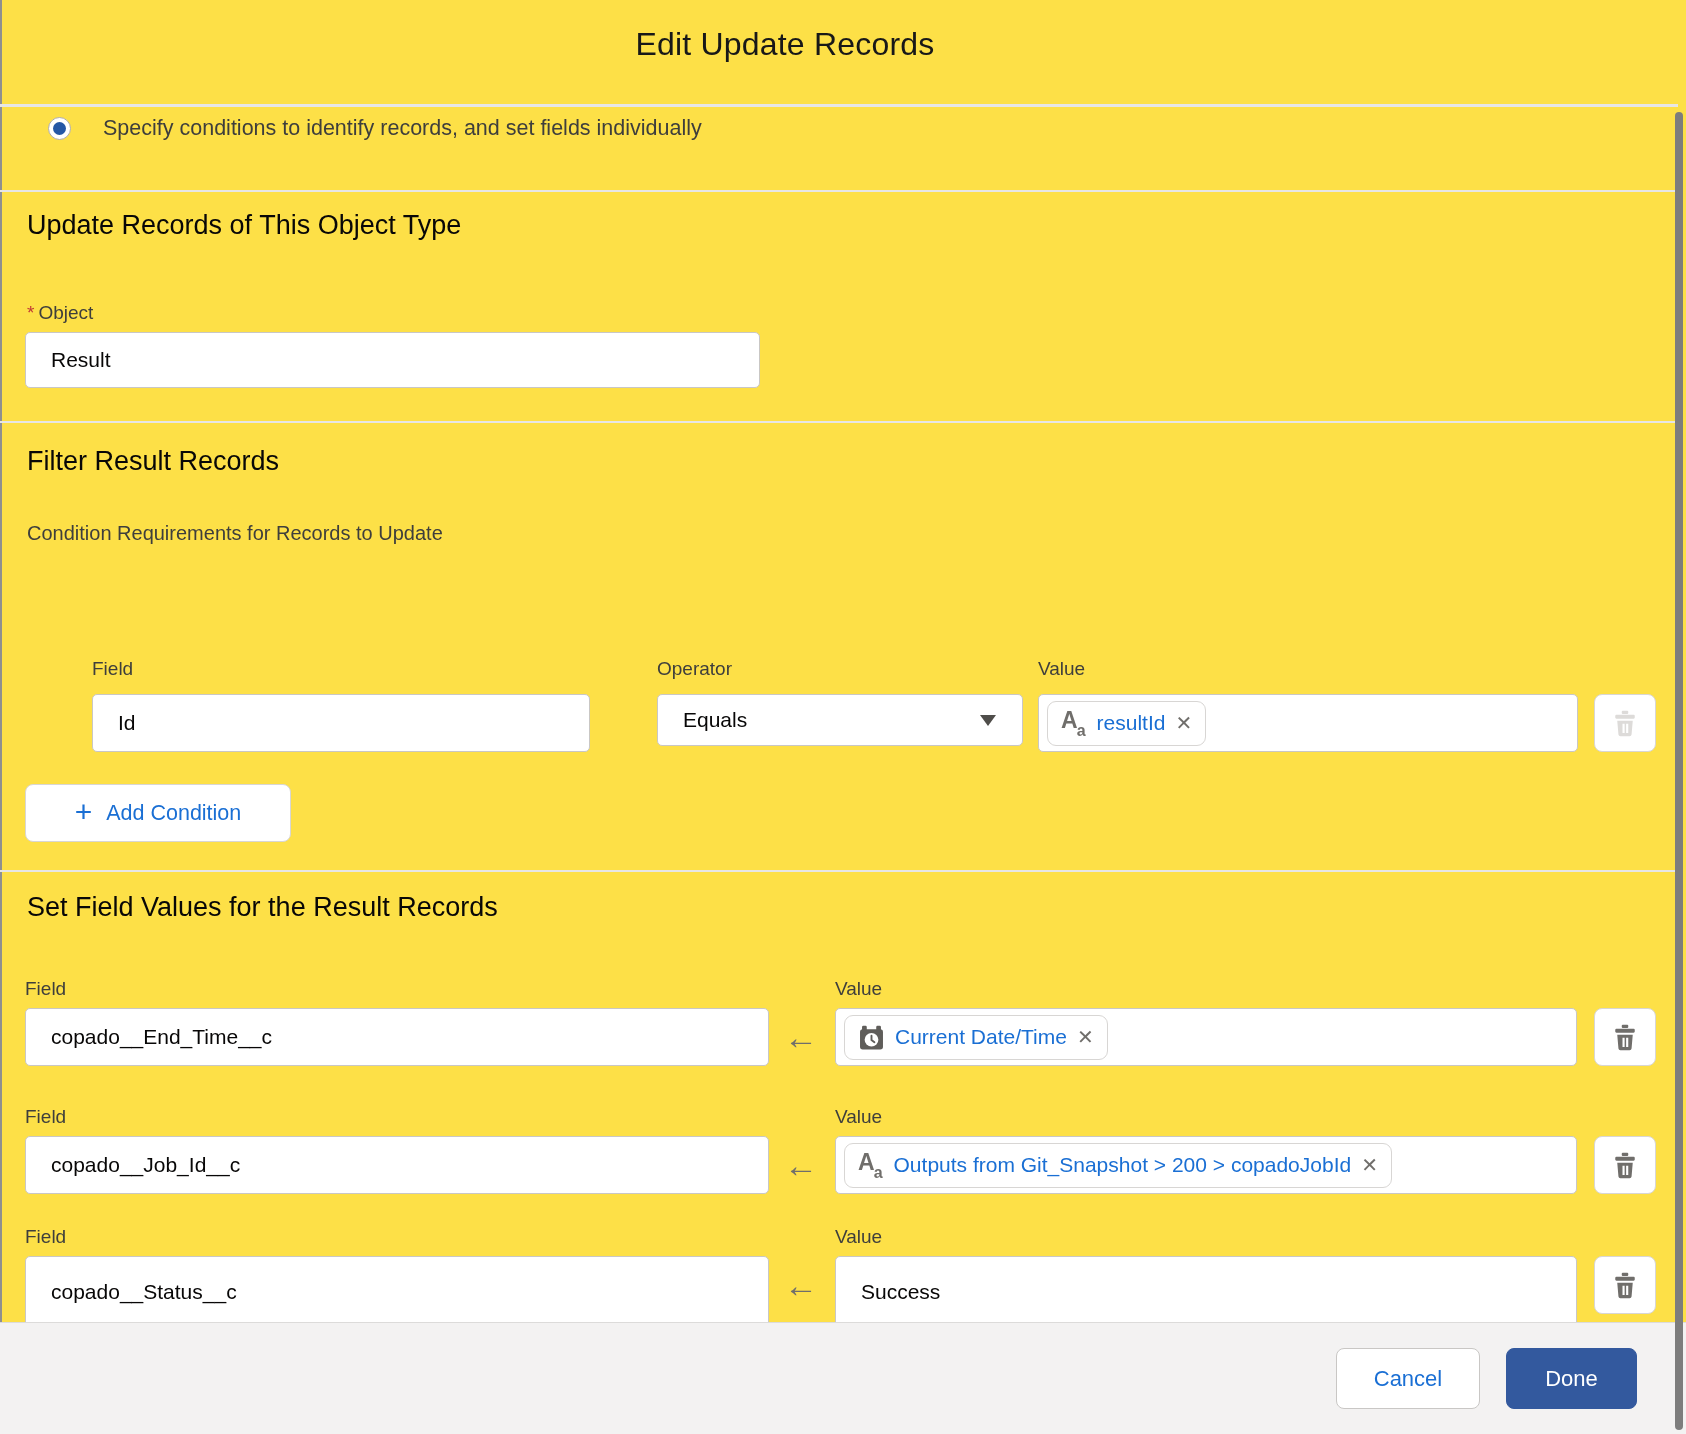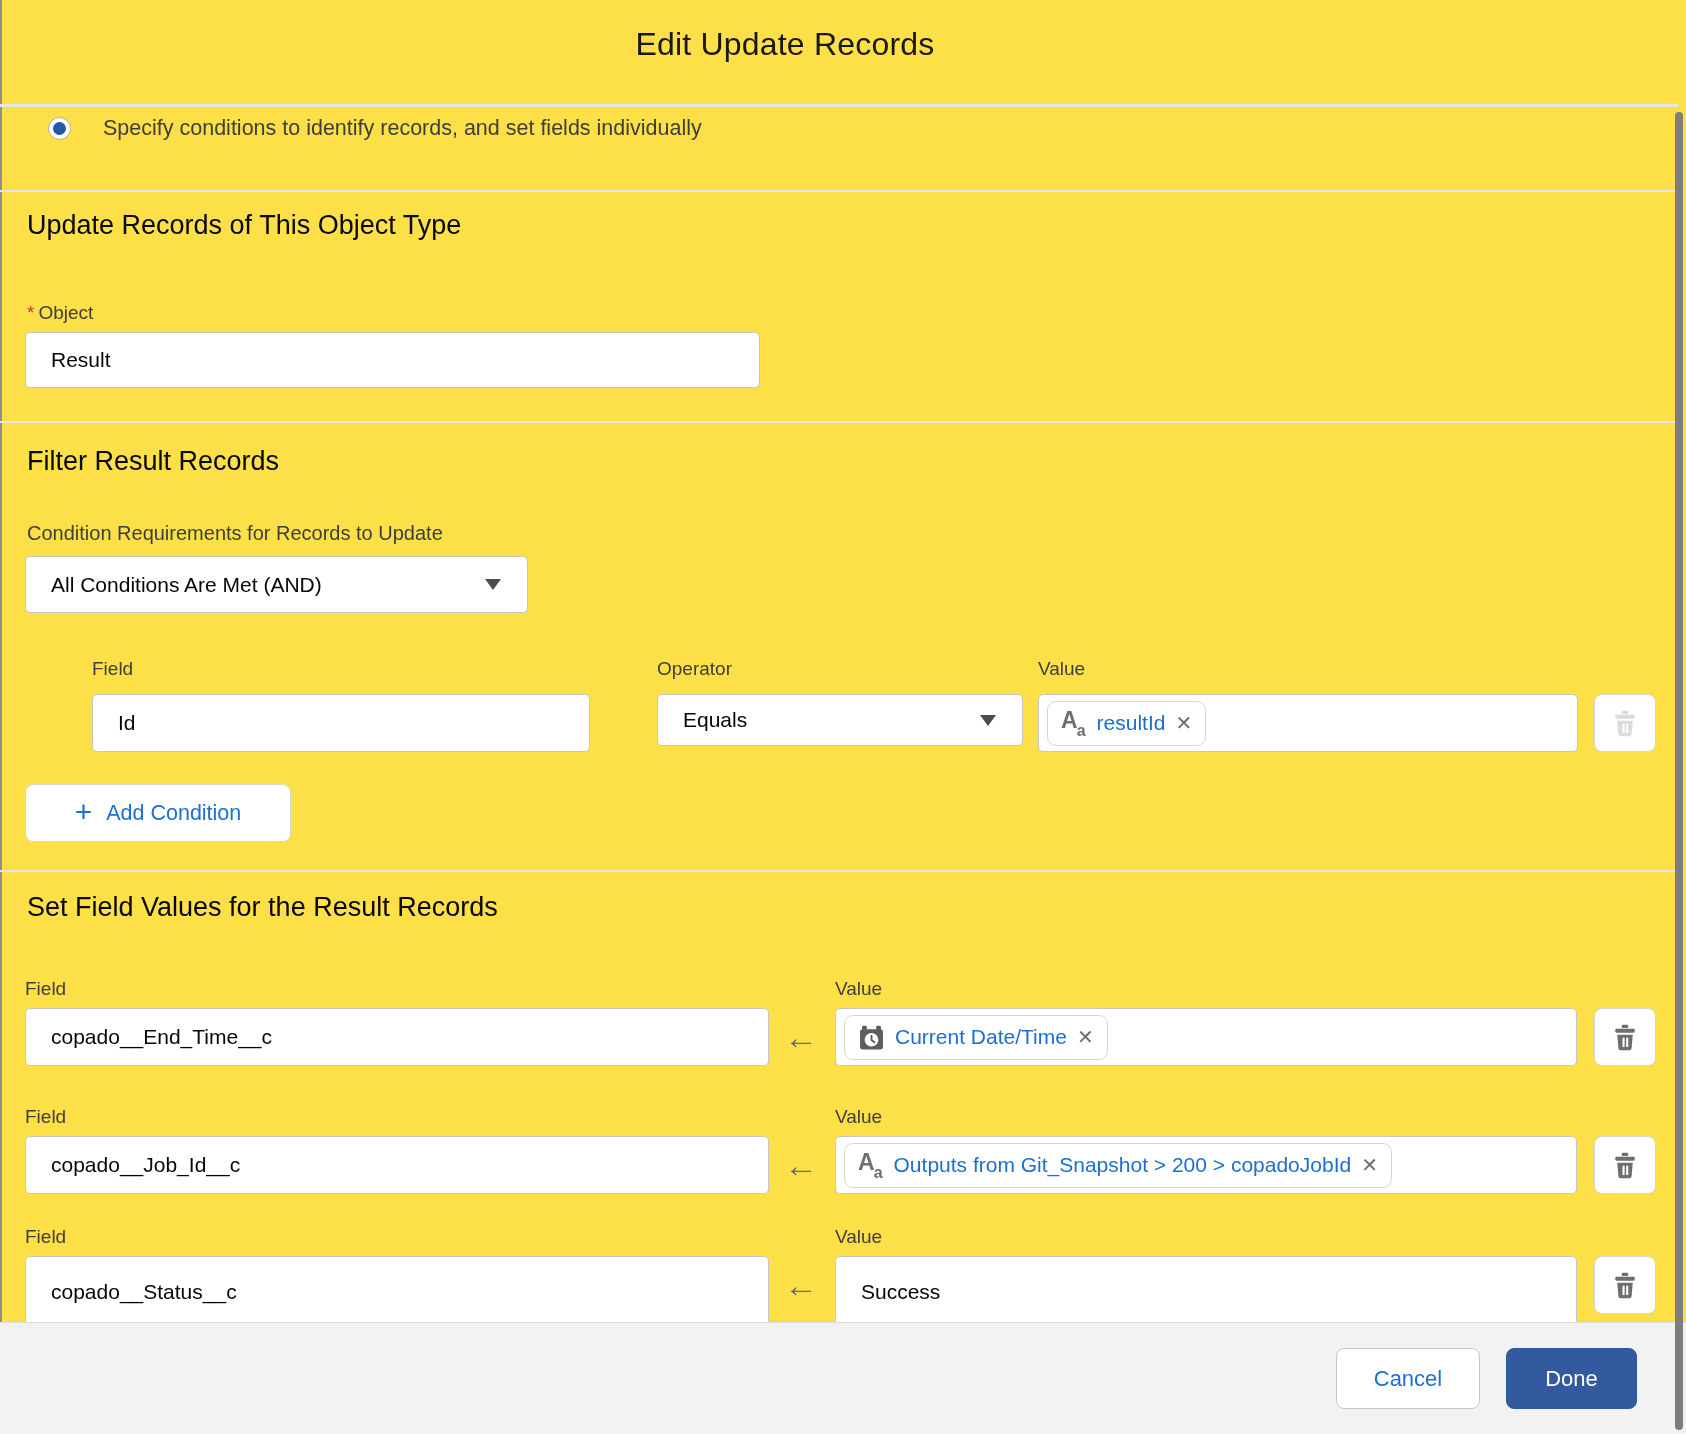--- a/index.html
+++ b/index.html
@@ -121,24 +121,20 @@
     <span class="req">*</span><span>Object</span>
   </div>
   <div class="box obj-input">
     <span class="box-text">Result</span>
   </div>
 
   <div class="hr hr3"></div>
 
   <div class="section-heading h-sec2">Filter Result Records</div>
   <div class="cond-label">Condition Requirements for Records to Update</div>
-  <div class="box cond-select">
-    <span class="box-text">All Conditions Are Met (AND)</span>
-    <span class="caret"></span>
-  </div>
 
   <div class="flt-label-field small-label">Field</div>
   <div class="flt-label-operator small-label">Operator</div>
   <div class="flt-label-value small-label">Value</div>
 
   <div class="box flt-field">
     <span class="box-text">Id</span>
   </div>
   <div class="box flt-operator">
     <span class="box-text">Equals</span>

